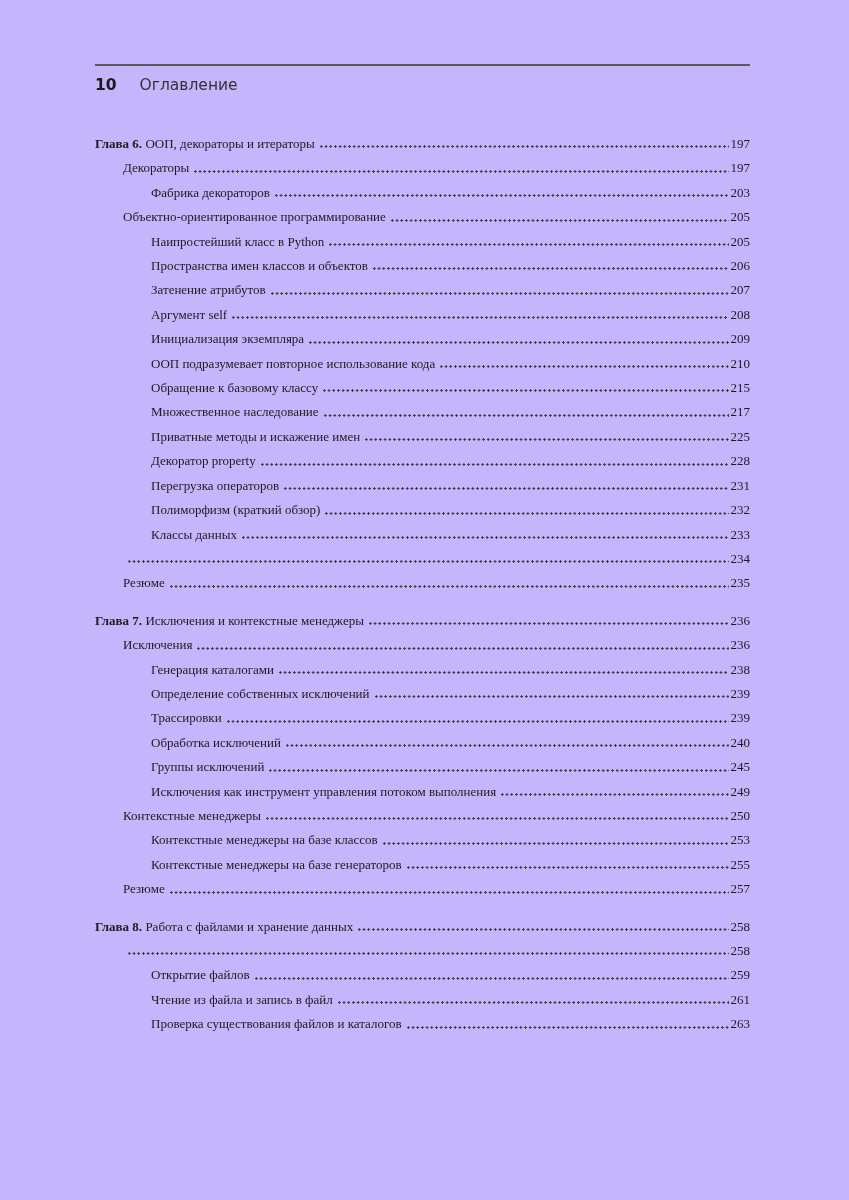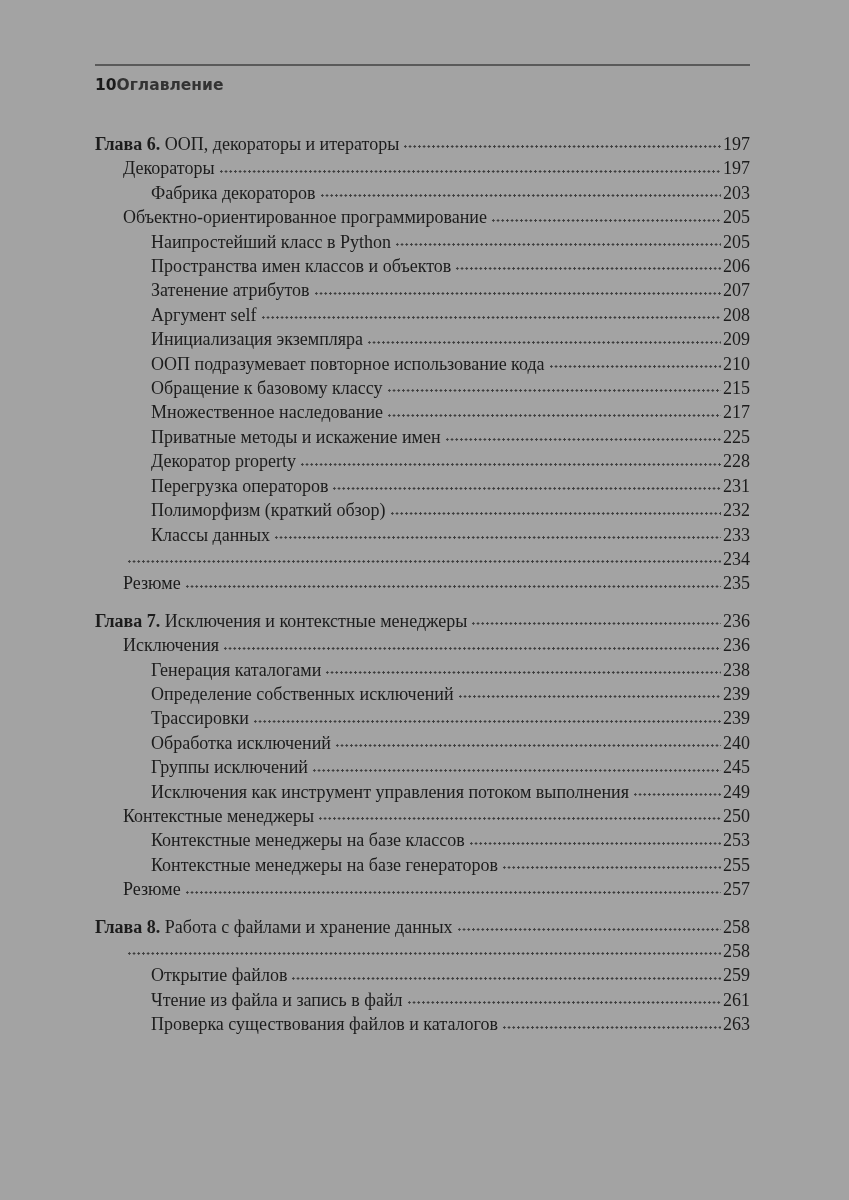--- a/index.html
+++ b/index.html
@@ -11,45 +11,45 @@
     font-family: "Liberation Serif", "DejaVu Serif", serif;
     color: #1c1c1c;
     overflow: hidden;
   }
   .sheet {
     position: absolute;
     top: 0; left: 0;
     width: 849px;
     height: 1200px;
     padding: 0 99px 0 95px;
-    background: #a3a3a3;
+    background: #c4b5fd;
   }
   
   .rule {
     margin-top: 64px;
     border-top: 2px solid #5a5a5a;
     height: 0;
   }
   .headrow {
     margin-top: 9px;
     font-family: "DejaVu Sans", "Liberation Sans", sans-serif;
     font-size: 15.5px;
     line-height: 20px;
     color: #2a2a2a;
     display: flex;
     align-items: baseline;
   }
   .pagenum { font-weight: bold; color: #1a1a1a; }
-  .headtitle { color: #333333; font-weight: bold; }
+  .headtitle { margin-left: 23px; color: #333333; }
   
   .toc { margin-top: 37px; }
   .row {
     display: flex;
     align-items: flex-end;
-    font-size: 18px;
+    font-size: 13px;
     line-height: 24.4px;
     color: #1c1c1c;
   }
   .row .t  { white-space: nowrap; }
   .row .pg { white-space: nowrap; }
   .lvl0 { padding-left: 0; }
   .lvl1 { padding-left: 28px; }
   .lvl2 { padding-left: 56px; justify-content: flex-end; }
   .chapter-gap { margin-top: 13px; justify-content: flex-end; }
   .bold { font-weight: bold; }

